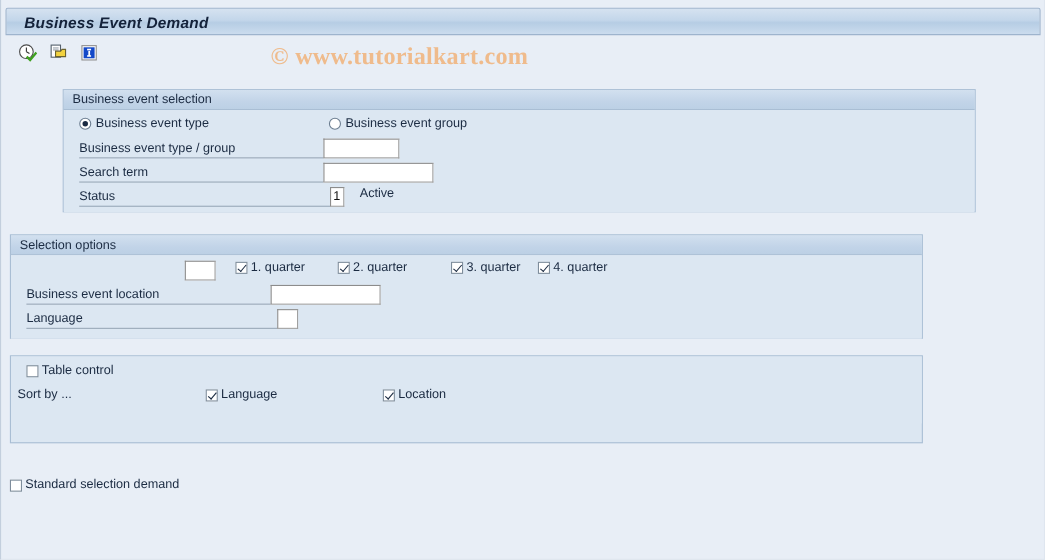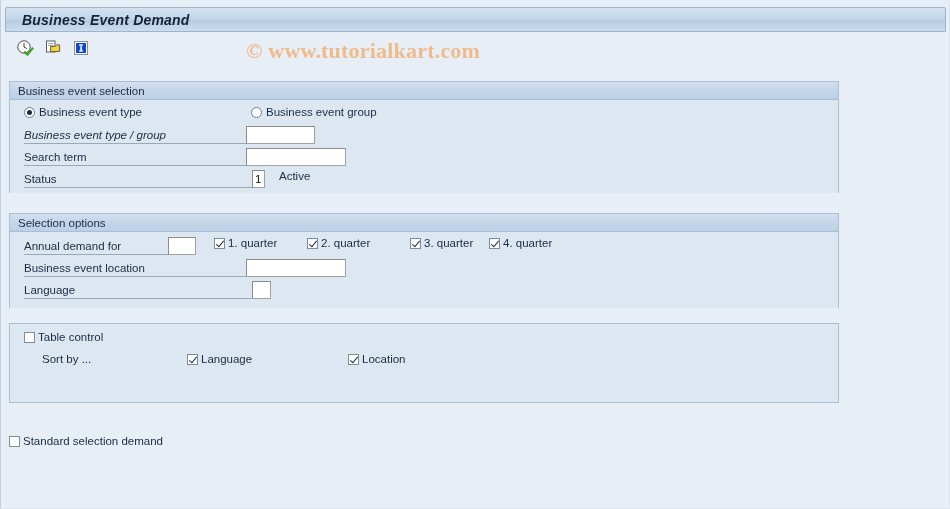--- a/index.html
+++ b/index.html
@@ -105,21 +105,21 @@
   .group-header span {
     font-size: 11.5px;
     color: #1b2b42;
     white-space: nowrap;
   }
   .group-body {
     position: relative;
     background: #dce7f2;
   }
 
-  #group-selection { top: 81px; height: 112px; }
+  #group-selection { top: 81px; height: 112px; margin-left: 48px; }
   #group-selection .group-body { height: 93px; }
   #group-options   { top: 213px; height: 95px; }
   #group-options .group-body { height: 76px; }
   #group-format    { top: 323px; height: 80px; }
   #group-format .group-body { height: 61px; }
 
   
   .row {
     position: absolute;
     display: flex;
@@ -279,21 +279,21 @@
         </label>
       </div>
       <div class="row" style="left:241px; top:6px;justify-content:flex-end;">
         <label class="radio-wrap">
           <span class="radio"></span>
           <span class="lbl">Business event group</span>
         </label>
       </div>
 
       <div class="row" style="left:14px; top:27px; width:222px;">
-        <span class="field-label" style="width:222px;font-style:italic;">Business event type / group</span>
+        <span class="field-label" style="width:222px;">Business event type / group</span>
       </div>
       <input class="inp" style="position: absolute; left: 236px; top: 26px; width: 69px;" value="">
       <button class="arrow-btn" style="left:376px; top:125px;" id="arrow-btn-abs">
         <svg width="16" height="14" viewBox="0 0 16 14">
           <path d="M1 4.5 h7 v-3 l6.2 4.7 l-6.2 4.7 v-3 h-7 z" fill="#f3c317" stroke="#8a6d12" stroke-width="0.9"></path>
           <rect x="1" y="9.2" width="6" height="3.4" fill="#e3d2e8" stroke="#8a6d12" stroke-width="0.9"></rect>
         </svg>
       </button>
 
       <div class="row" style="left:14px; top:49px; width:222px;">
@@ -310,23 +310,20 @@
       </div>
     </div>
   </div>
 
   <div class="group" id="group-options">
     <div class="group-header">
       <span>Selection options</span>
     </div>
     <div class="group-body">
 
-      <div class="row" style="left:14px; top:6px; width:144px;">
-        <span class="field-label" style="width:144px;">Annual demand for</span>
-      </div>
       <input class="inp" style="position: absolute; left: 158px; top: 5px; width: 28px;" value="">
 
       <div class="row" style="left:204px; top:5px;">
         <label class="cb-wrap">
           <span class="cb on"></span>
           <span class="lbl">1. quarter</span>
         </label>
       </div>
       <div class="row" style="left:297px; top:5px;">
         <label class="cb-wrap">
@@ -362,21 +359,21 @@
   <div class="group" id="group-format">
     <div class="group-body">
 
       <div class="row" style="left:14px; top:7px;">
         <label class="cb-wrap">
           <span class="cb"></span>
           <span class="lbl">Table control</span>
         </label>
       </div>
 
-      <div class="row" style="left:32px; top:29px;">
+      <div class="row" style="left:6px; top:29px;">
         <span class="lbl">Sort by ...</span>
       </div>
       <div class="row" style="left:177px; top:29px;">
         <label class="cb-wrap">
           <span class="cb on"></span>
           <span class="lbl">Language</span>
         </label>
       </div>
       <div class="row" style="left:338px; top:29px;">
         <label class="cb-wrap">

